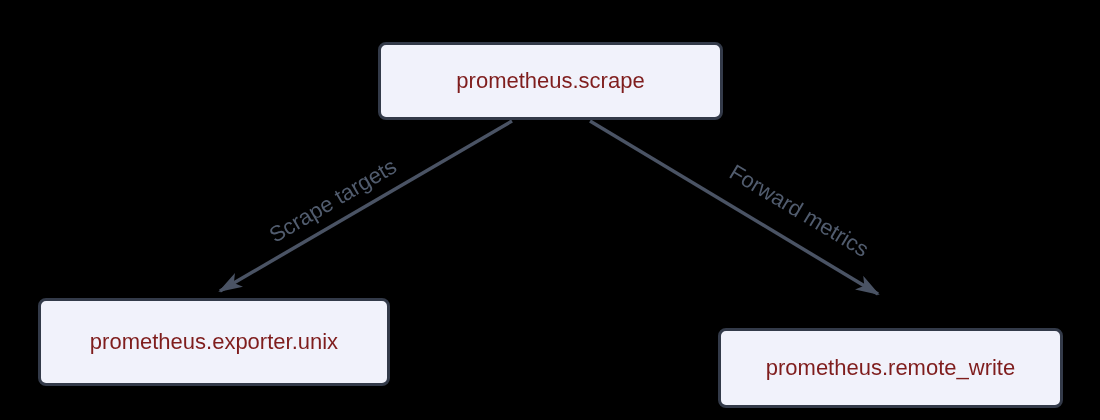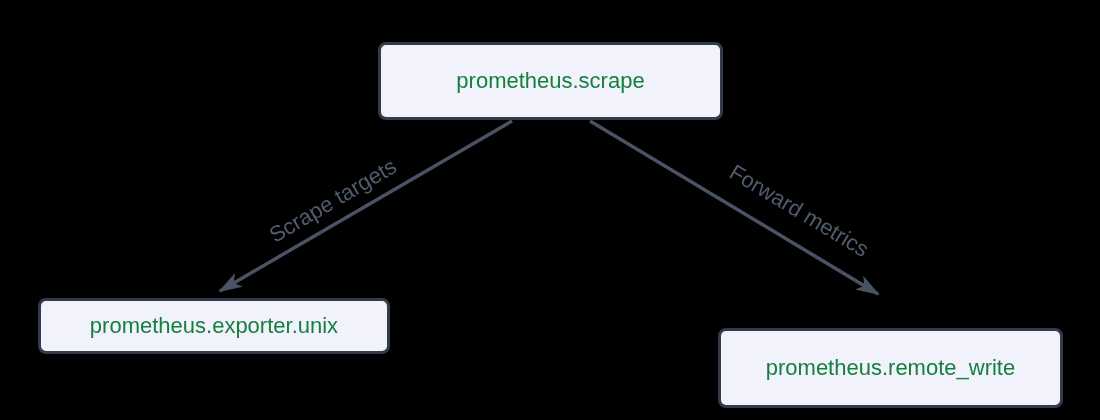--- a/index.html
+++ b/index.html
@@ -33,27 +33,27 @@
   }
   .node {
     position: absolute;
     box-sizing: border-box;
     background: #f1f2fb;
     border: 3px solid #333a49;
     border-radius: 8px;
     display: flex;
     align-items: center;
     justify-content: center;
-    color: #15803d;
+    color: #7f1d1d;
     font-size: 22px;
     line-height: 1.2;
     white-space: nowrap;
   }
   #node-scrape   { left: 378px; top: 42px;  width: 345px; height: 78px; }
-  #node-exporter { left: 38px;  top: 298px; width: 352px; height: 56px; }
+  #node-exporter { left: 38px;  top: 298px; width: 352px; height: 88px; }
   #node-remote   { left: 718px; top: 298px; width: 345px; height: 80px; margin-top: 30px; }
   .edge-label {
     position: absolute;
     color: #515c6e;
     font-size: 22px;
     white-space: nowrap;
     transform-origin: center center;
   }
   #edge-label-scrape-targets {
     left: 333px;

